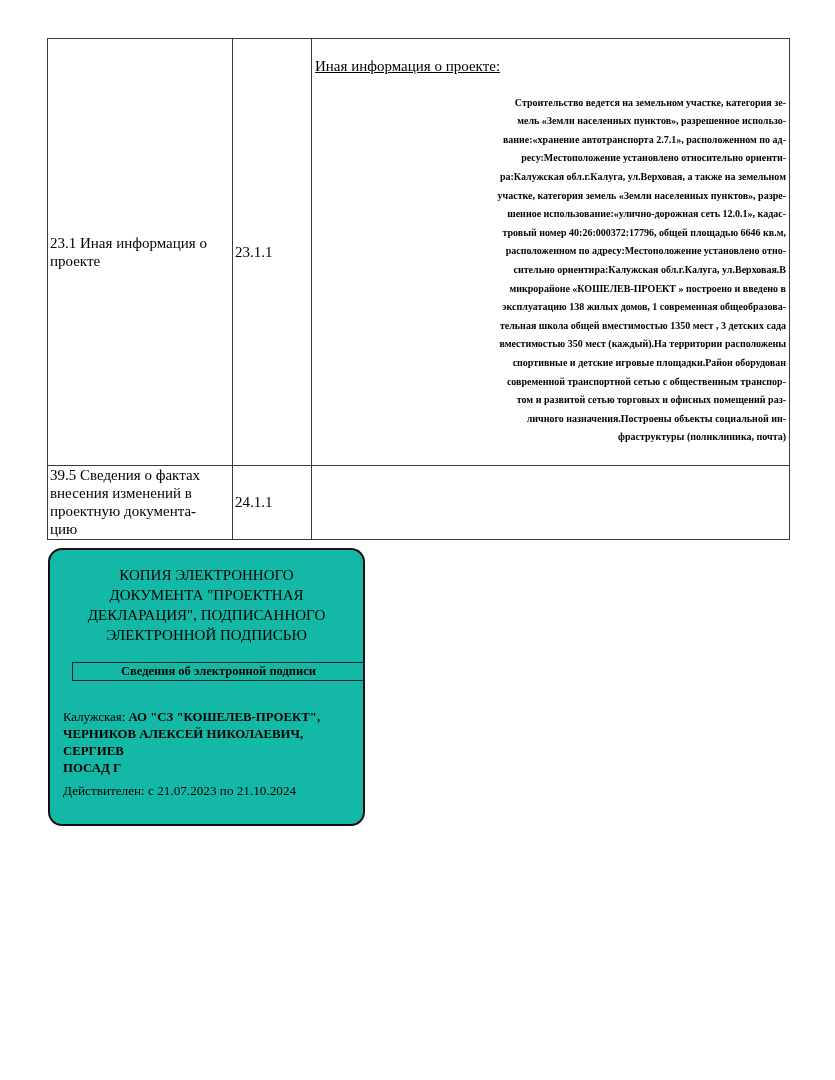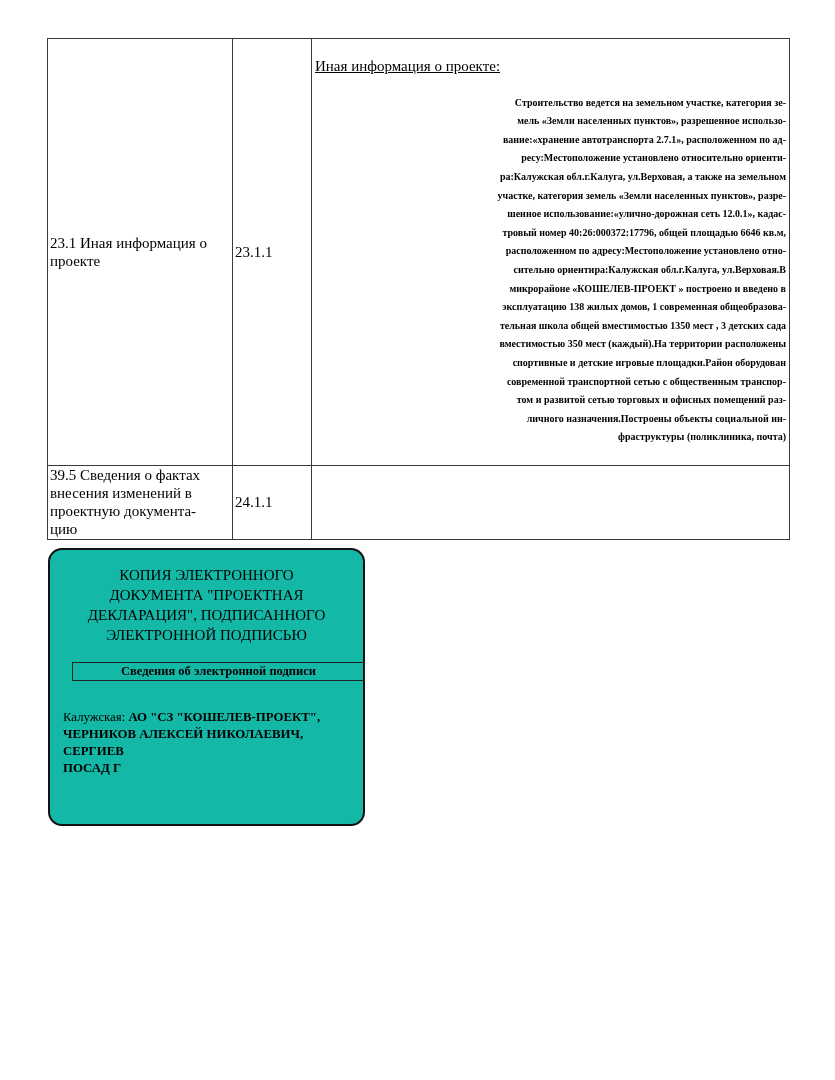--- a/index.html
+++ b/index.html
@@ -119,16 +119,17 @@
 ЭЛЕКТРОННОЙ ПОДПИСЬЮ</div>
 
     <div class="sig-header-box">Сведения об электронной подписи</div>
 
     <div class="stamp-body">
 
       <div class="owner-block"><span>Калужская: </span><span class="owner-value">АО "СЗ "КОШЕЛЕВ-ПРОЕКТ",
 ЧЕРНИКОВ АЛЕКСЕЙ НИКОЛАЕВИЧ, СЕРГИЕВ
 ПОСАД Г</span></div>
 
+      <div class="validity">Действителен: с 21.07.2023 по 21.10.2024</div>
     </div>
   </div>
 
 </div>
 
 </body></html>

